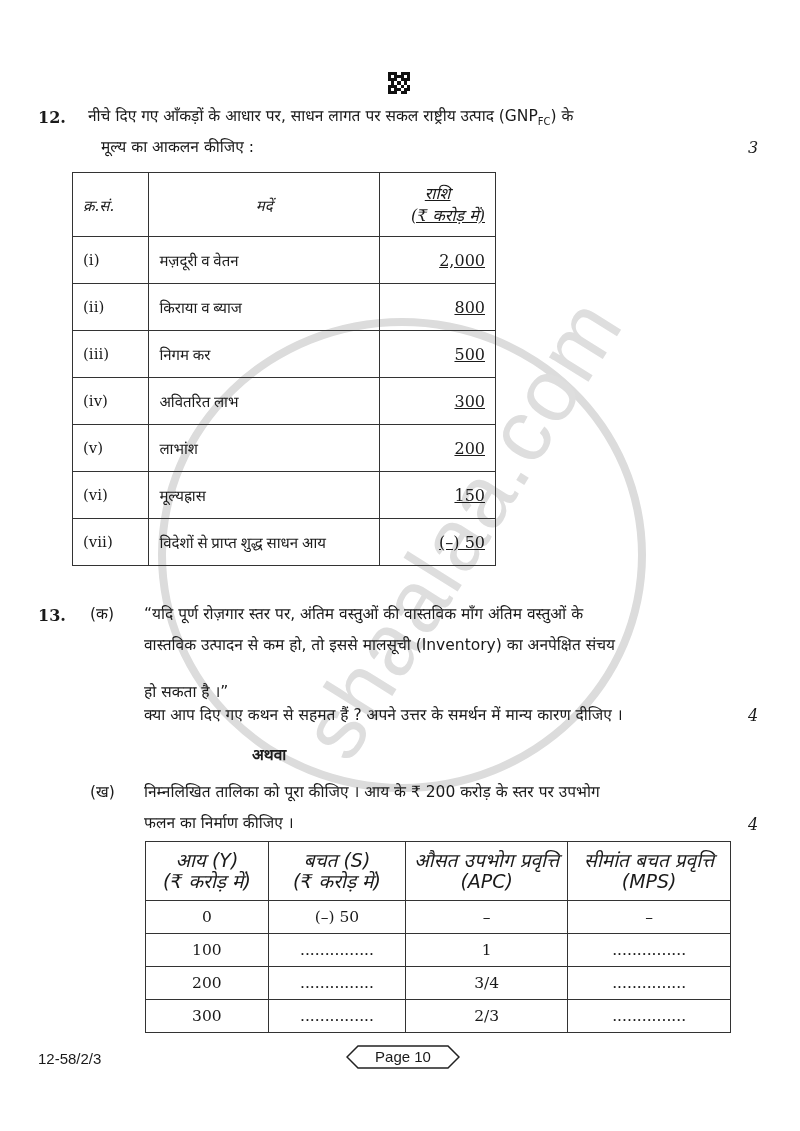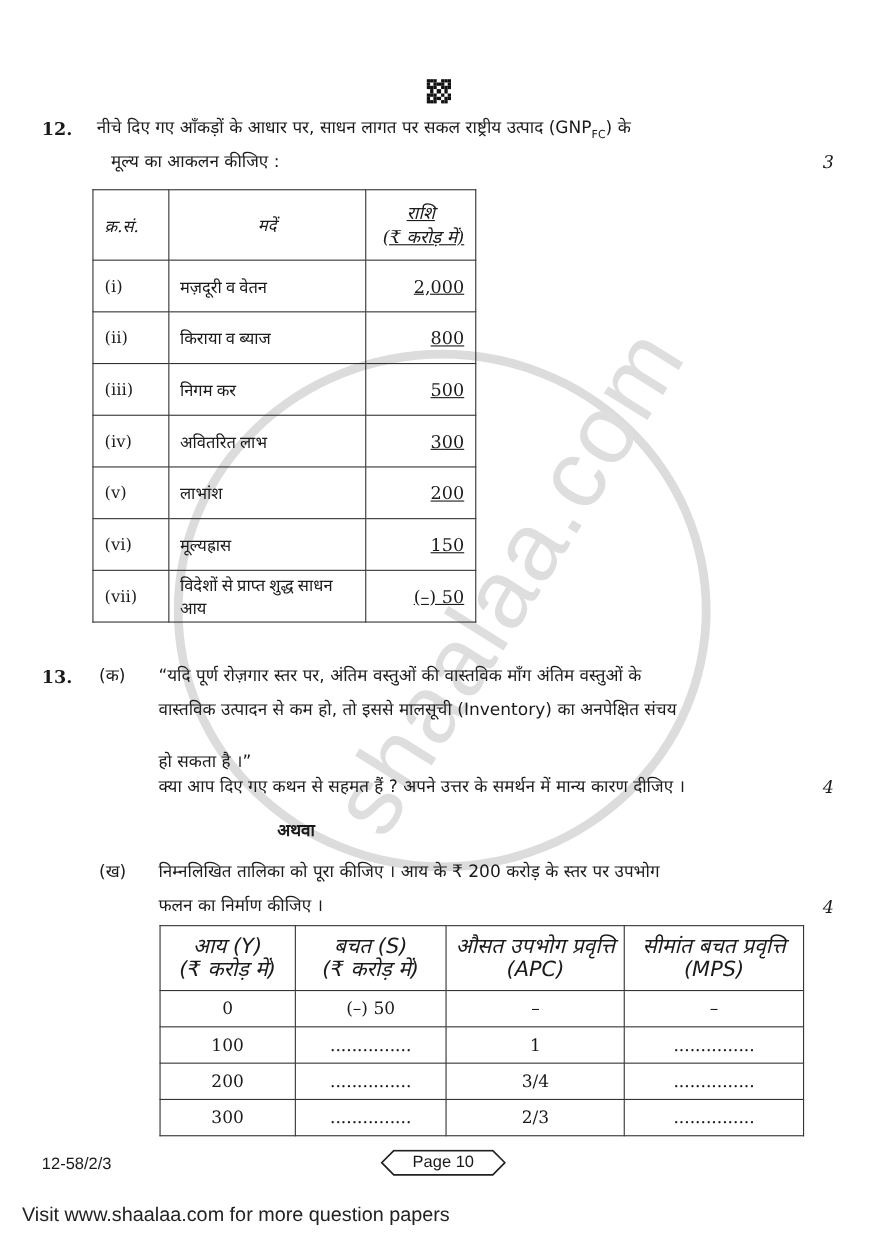--- a/index.html
+++ b/index.html
@@ -25,21 +25,21 @@
       display: grid; grid-template-columns: repeat(7, 1fr); grid-template-rows: repeat(7, 1fr);
     }
     .qr span { background: #111; }
     .qr span.w { background: transparent; }
     .qnum { position: absolute; font-weight: bold; font-size: 16px; font-family: "DejaVu Serif", serif; }
     .line { position: absolute; font-size: 15.5px; line-height: 22px; white-space: nowrap; font-family: "DejaVu Sans", sans-serif; }
     .marks { position: absolute; font-style: italic; font-size: 16px; font-family: "DejaVu Serif", serif; }
     sub { font-size: 10px; }
     table { border-collapse: collapse; position: absolute; background: transparent; }
     td, th { border: 1.5px solid #333; font-weight: normal; }
-    .t1 { left: 84px; top: 172px; width: 349px; }
+    .t1 { left: 72px; top: 172px; width: 424px; }
     .t1 td, .t1 th { height: 46px; padding: 0 10px; font-size: 15px; }
     .t1 th { height: 63px; font-style: italic; font-family: "DejaVu Sans", sans-serif; }
     .t1 .c1 { width: 56px; text-align: left; font-family: "DejaVu Serif", serif; }
     .t1 .c2 { width: 214px; text-align: left; font-family: Liberation Serif, serif; }
     .t1 .c3 { width: 96px; text-align: right; font-family: "DejaVu Serif", serif; font-size: 16px; text-decoration: underline; }
     .t1 th.c2 { text-align: center; }
     .t1 th.c3 { text-align: right; line-height: 22px; }
     .t2 { left: 145px; top: 841px; width: 586px; }
     .t2 th { height: 56px; font-style: italic; font-size: 19px; line-height: 21px; text-align: center; font-family: "DejaVu Sans", sans-serif; }
     .t2 td { height: 30px; text-align: center; font-size: 15.5px; font-family: "DejaVu Serif", serif; }
@@ -225,14 +225,13 @@
   </tbody>
     </table>
 
   <div class="footer-code">12-58/2/3</div>
   <div class="page-badge">
     <svg width="114" height="24" viewBox="0 0 114 24">
       <polygon points="12,1 102,1 113,12 102,23 12,23 1,12" fill="none" stroke="#222" stroke-width="1.5"></polygon>
     </svg>
     <span>Page 10</span>
   </div>
-  <div class="visit">Visit www.shaalaa.com for more question papers</div>
 </div>
 
 </body></html>

